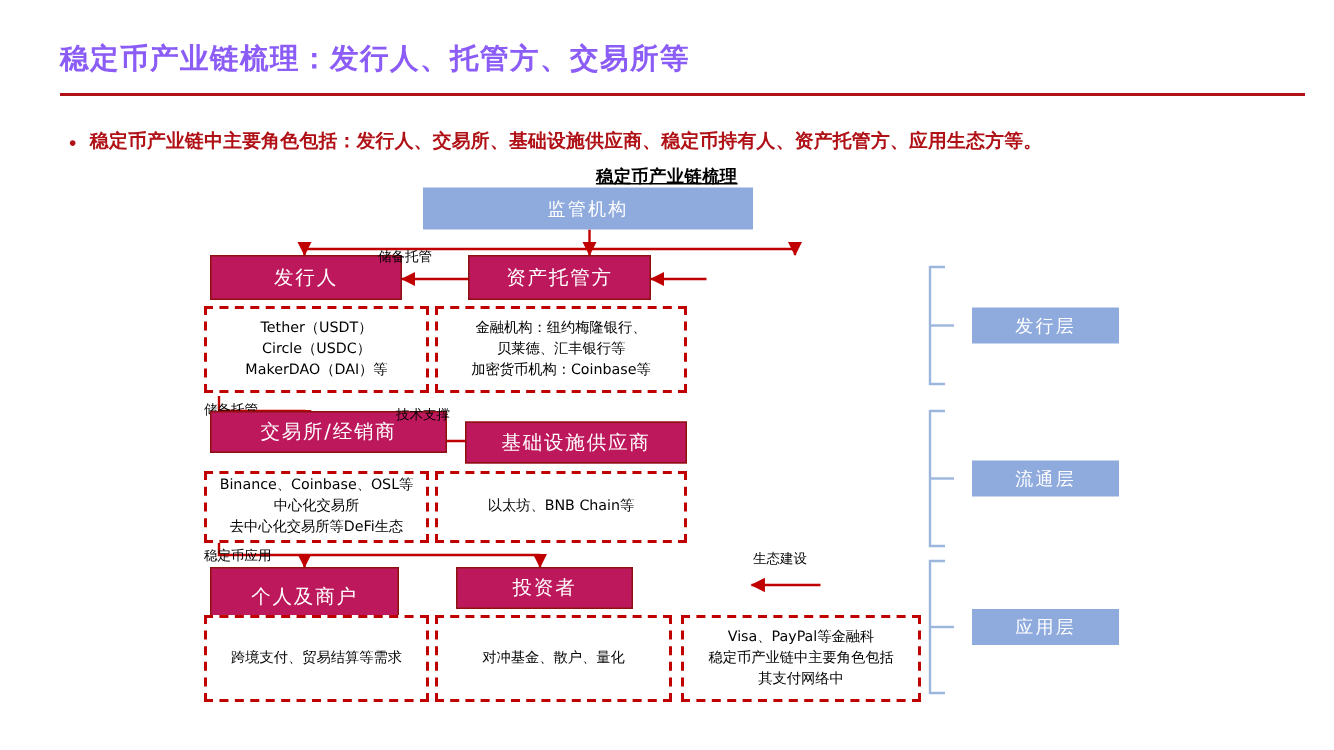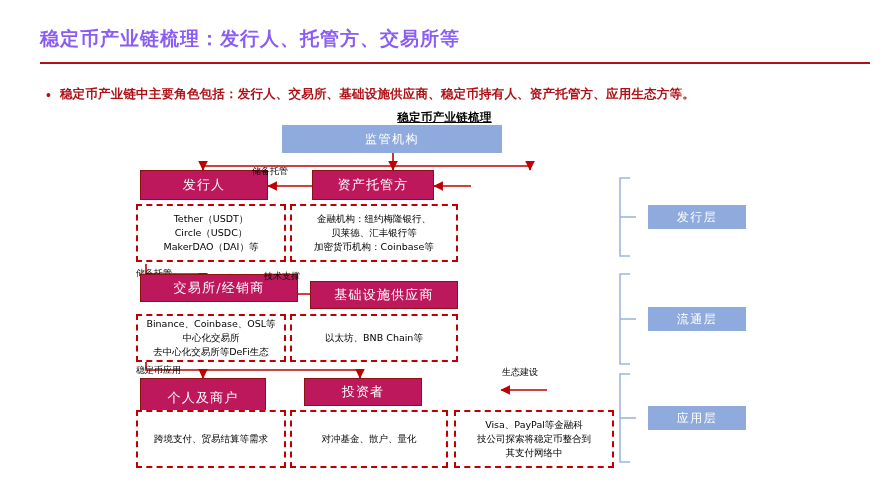--- a/index.html
+++ b/index.html
@@ -190,21 +190,21 @@
   <div class="edge-label" style="left:502px;top:260px;">生态建设</div>
 
   <div class="dash-box" style="left:136px;top:304px;width:150px;height:58px;">
     <span>跨境支付、贸易结算等需求</span>
   </div>
   <div class="dash-box" style="left:290px;top:304px;width:158px;height:58px;">
     <span>对冲基金、散户、量化</span>
   </div>
   <div class="dash-box" style="left:454px;top:304px;width:160px;height:58px;">
     <span>Visa、PayPal等金融科</span>
-    <span>技公司探索将稳定币整合到</span>
+    <span>稳定币产业链中主要角色包括</span>
     <span>其支付网络中</span>
   </div>
 
   <div class="blue-box" style="left:648px;top:99px;width:98px;height:24px;">
     <span>发行层</span>
   </div>
   <div class="blue-box" style="left:648px;top:201px;width:98px;height:24px;">
     <span>流通层</span>
   </div>
   <div class="blue-box" style="left:648px;top:300px;width:98px;height:24px;">

